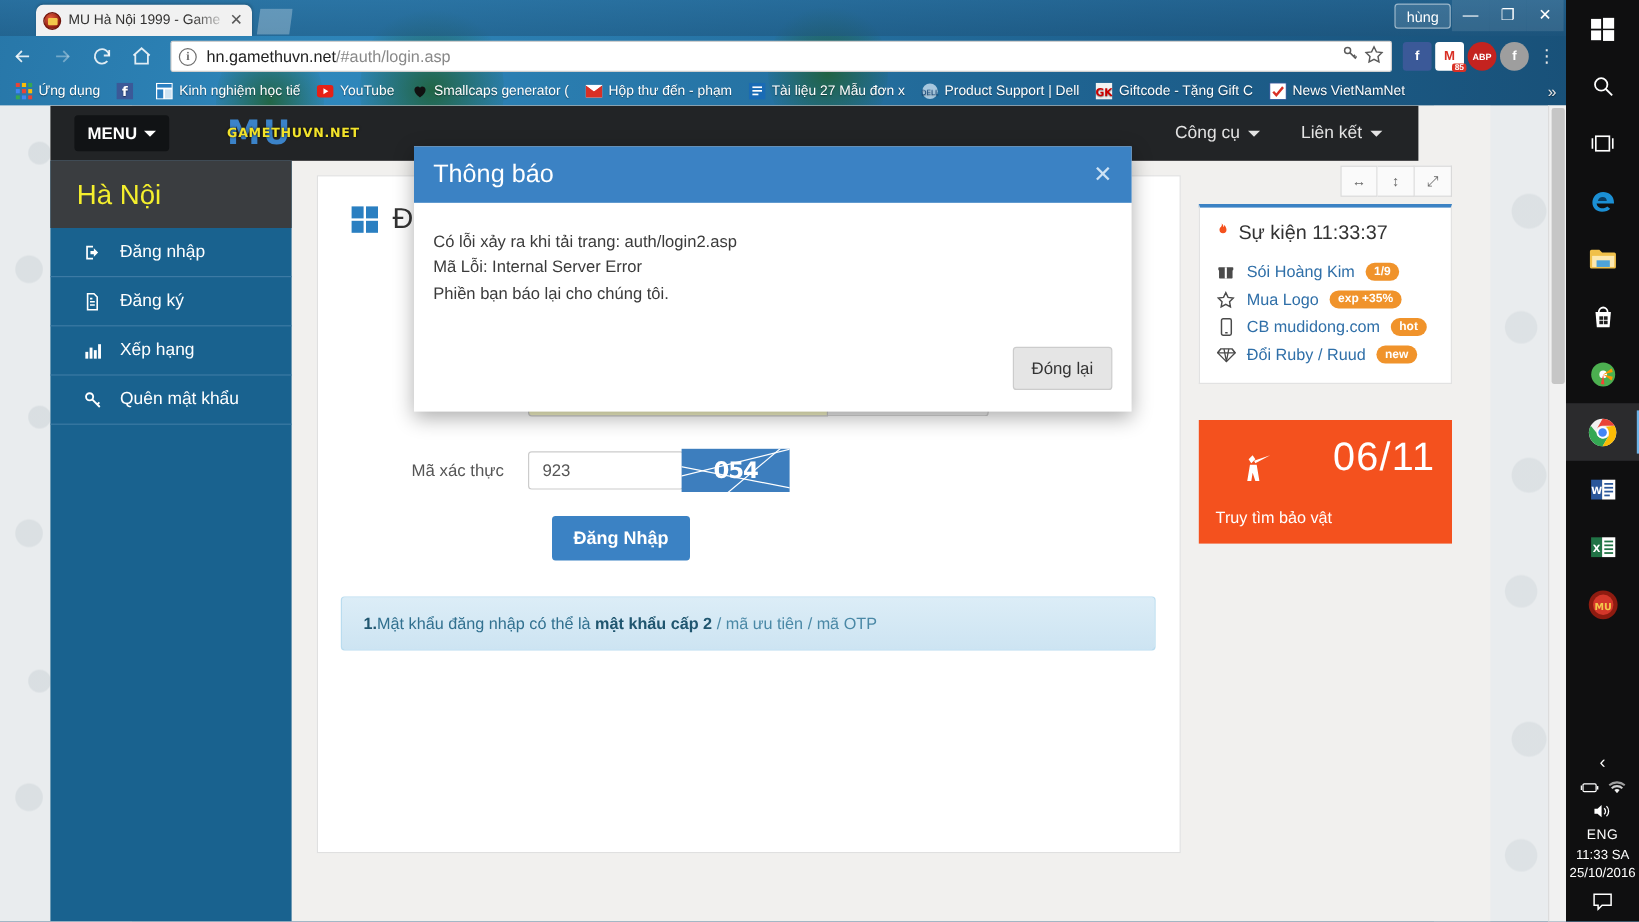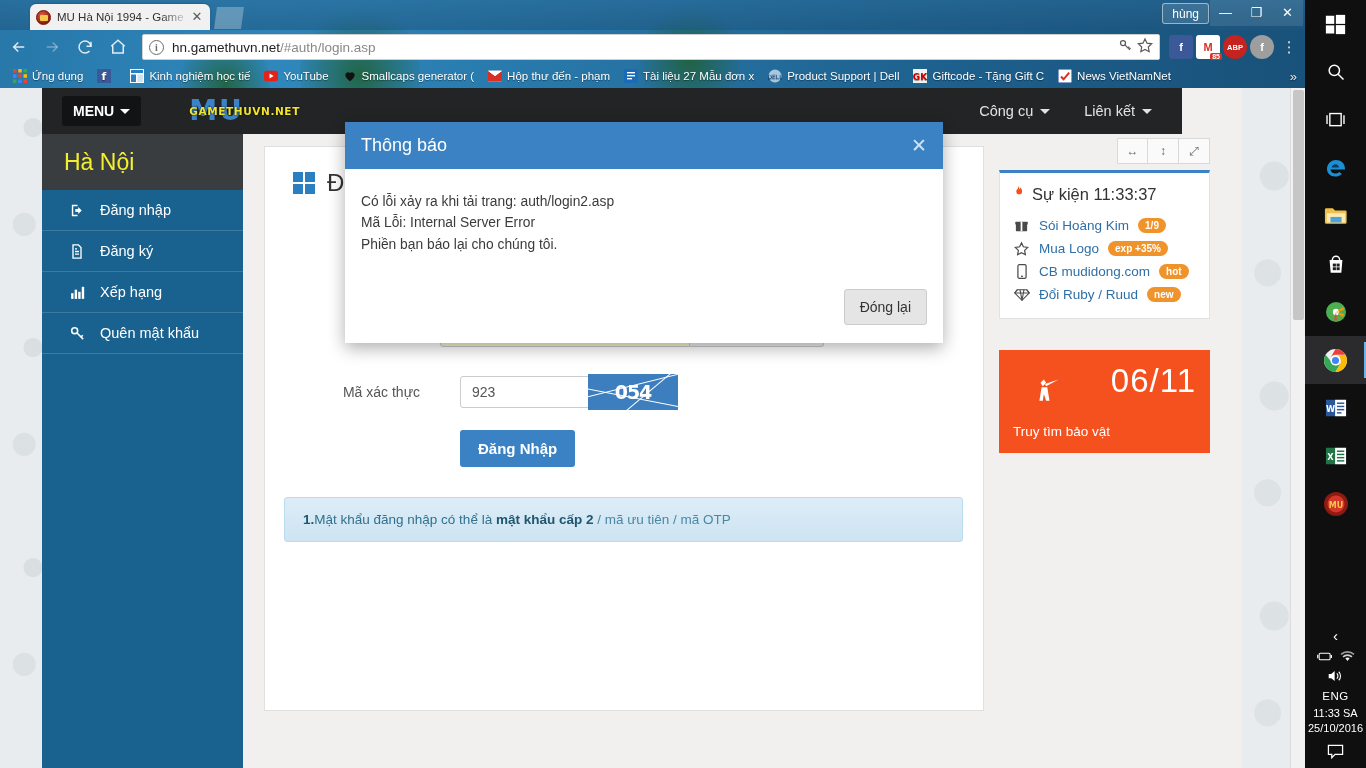--- a/index.html
+++ b/index.html
@@ -226,21 +226,21 @@
     height: 32px; border: 1px solid #ccc; border-radius: 3px 0 0 3px;
     font-size: 14px; color: #555; display: flex; align-items: center; padding: 0 11px;
     background: #fff;
   }
   .inp.pw { width: 250px; background: #f6f6c8; letter-spacing: 1.5px; }
   .addon {
     height: 32px; border: 1px solid #ccc; border-left: 0; border-radius: 0 3px 3px 0;
     background: #eeeeee; font-size: 13.5px; color: #4a4a4a;
     display: flex; align-items: center; gap: 7px; padding: 0 12px;
   }
-  .inp.code { width: 130px; border-radius: 3px; margin-left: 20px; }
+  .inp.code { width: 130px; border-radius: 3px; }
   #captcha {
     width: 90px; height: 36px; background: #3d7ebe; margin-left: -2px;
     position: relative; overflow: hidden;
     display: flex; align-items: center; justify-content: center;
   }
   #captcha .cap-text {
     color: #fff; font-weight: bold; font-size: 19px;
     font-family: "DejaVu Sans", sans-serif; letter-spacing: -1px;
     position: relative; z-index: 2;
   }
@@ -308,21 +308,21 @@
   
   #modal-backdrop { position: absolute; inset: 0; background: transparent; }
   #modal {
     position: absolute; left: 303px; top: 34px; width: 598px;
     background: #fff; box-shadow: 0 5px 16px rgba(0,0,0,.32);
   }
   #modal-head {
     height: 47px; background: #3b82c4; display: flex; align-items: center;
     padding: 0 16px; color: #fff;
   }
-  #modal-title { font-size: 18px; }
+  #modal-title { font-size: 21px; }
   #modal-close { margin-left: auto; font-size: 19px; color: #cfe3f4; }
   #modal-body { padding: 22px 16px 8px 16px; font-size: 13.8px; color: #3b3b3b; line-height: 1.55; min-height: 120px; }
   #modal-foot { padding: 0 16px 18px 16px; display: flex; justify-content: flex-end; }
   #modal-btn {
     border: 1px solid #cccccc; background: #e5e5e5; border-radius: 3px;
     padding: 9px 15px; font-size: 14px; color: #333;
   }
 
   
   #page-scrollbar {
@@ -366,21 +366,21 @@
   <div class="leaf" style="left:300px;top:0;width:120px;height:150px;"></div>
   <div class="leaf" style="left:180px;top:30px;width:90px;height:110px;"></div>
   <div class="leaf" style="left:640px;top:0;width:100px;height:120px;"></div>
 </div>
 
 <div id="chrome-window">
 
   <div id="chrome-titlebar">
     <div class="tab">
       <span class="tab-favicon"></span>
-      <span class="tab-title">MU Hà Nội 1994 - Game</span>
+      <span class="tab-title">MU Hà Nội 1999 - Game</span>
       <span class="tab-close">✕</span>
     </div>
     <div class="newtab-btn"></div>
     <div id="win-user">hùng</div>
     <div class="wbtn" id="win-min">—</div>
     <div class="wbtn" id="win-max">❐</div>
     <div class="wbtn" id="win-close">✕</div>
   </div>
 
   <div id="chrome-toolbar">

